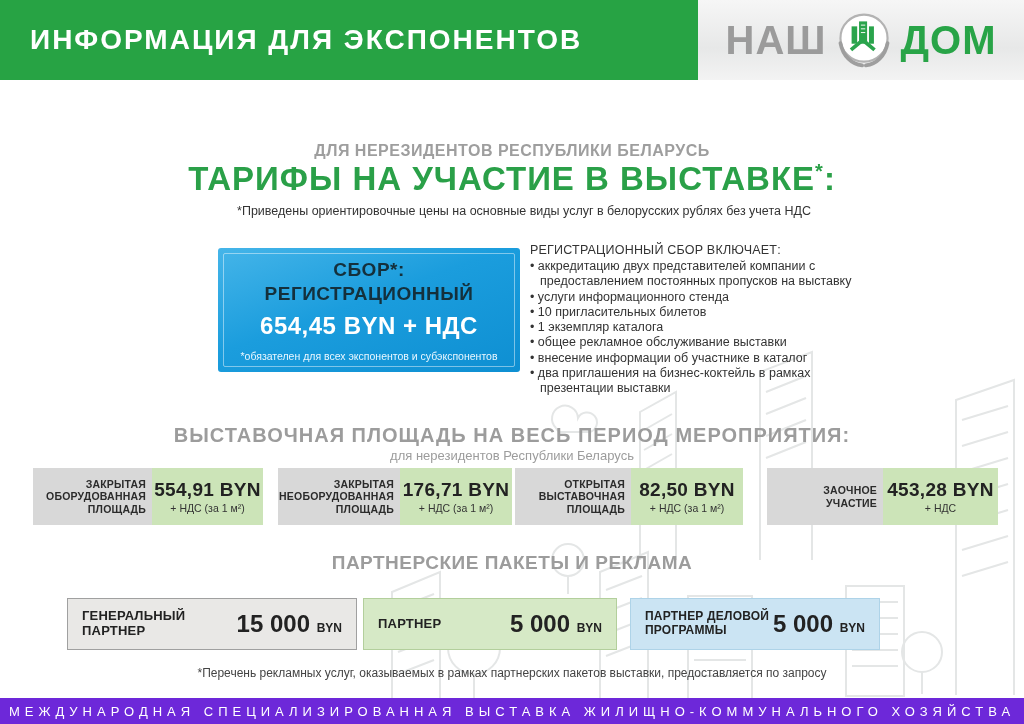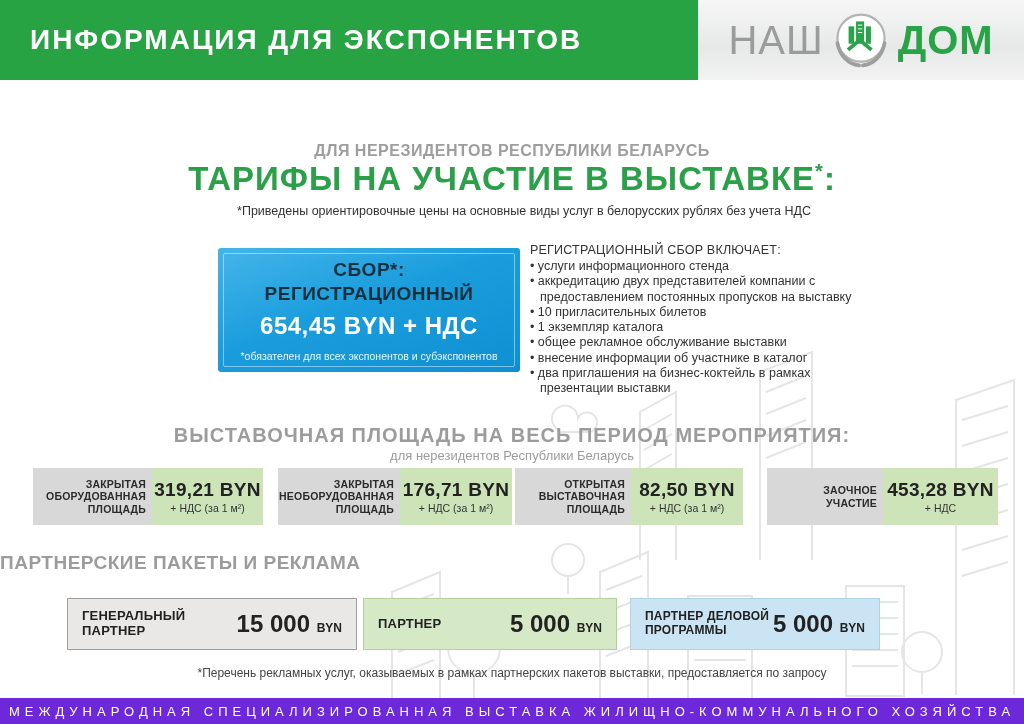--- a/index.html
+++ b/index.html
@@ -8,21 +8,21 @@
     background:#ffffff;
     font-family:"Liberation Sans",sans-serif;
     -webkit-font-smoothing:antialiased;
   }
   
   .header{position:absolute;top:0;left:0;width:1024px;height:80px;display:flex;z-index:2;}
   .header-green{width:698px;height:80px;background:#27a344;display:flex;align-items:center;}
   .header-title{color:#ffffff;font-weight:bold;font-size:28px;letter-spacing:2px;padding-left:30px;white-space:nowrap;}
   .logo-panel{flex:1;height:80px;background:linear-gradient(180deg,#f6f6f6 0%,#e7e8e8 60%,#f3f3f3 100%);
     display:flex;align-items:center;justify-content:center;gap:4px;}
-  .logo-word1{color:#9b9b9b;font-weight:normal;font-size:40px;letter-spacing:1px;}
+  .logo-word1{color:#9b9b9b;font-weight:bold;font-size:40px;letter-spacing:1px;}
   .logo-word2{color:#28a447;font-weight:bold;font-size:40px;letter-spacing:1px;}
   .logo-mark{width:62px;height:62px;flex:0 0 auto;margin:0 2px;}
   
   .watermark{position:absolute;top:0;left:0;z-index:0;}
   
   .kicker{position:absolute;top:142px;left:0;width:1024px;text-align:center;
     color:#9e9e9e;font-weight:bold;font-size:16px;letter-spacing:0.5px;z-index:1;}
   .main-title{position:absolute;top:160px;left:0;width:1024px;text-align:center;
     color:#2aa048;font-weight:bold;font-size:33px;letter-spacing:1px;z-index:1;}
   .main-title sup{font-size:20px;vertical-align:super;}
@@ -47,21 +47,21 @@
     color:#9c9c9c;font-weight:bold;font-size:20px;letter-spacing:1px;z-index:1;}
   .area-subheading{position:absolute;top:448px;left:0;width:1024px;text-align:center;
     color:#9c9c9c;font-size:13px;z-index:1;}
   .area-card{position:absolute;top:468px;height:57px;display:flex;z-index:1;}
   .area-label{background:#d8d8d8;color:#2b2b2b;font-weight:bold;font-size:10.5px;line-height:1.18;
     display:flex;align-items:center;justify-content:flex-end;text-align:right;padding:0 6px 0 4px;box-sizing:border-box;letter-spacing:0.2px;}
   .area-price{background:#cce4b8;display:flex;flex-direction:column;align-items:center;justify-content:center;box-sizing:border-box;}
   .area-price-main{color:#222222;font-weight:bold;font-size:19px;letter-spacing:0.3px;}
   .area-price-note{color:#333333;font-size:10.5px;margin-top:1px;}
   
-  .partners-heading{position:absolute;top:552px;left:0;width:1024px;
+  .partners-heading{position:absolute;top:552px;left:0;width:1024px;text-align:center;
     color:#9c9c9c;font-weight:bold;font-size:19px;letter-spacing:0.5px;z-index:1;}
   .partner-card{position:absolute;top:598px;height:52px;display:flex;align-items:center;justify-content:space-between;
     box-sizing:border-box;padding:0 14px;z-index:1;}
   .partner-card.gray{background:#e9e8e6;border:1px solid #a0a0a0;}
   .partner-card.green{background:#d6e9c6;border:1px solid #b3cf9c;}
   .partner-card.blue{background:#cbe4f3;border:1px solid #aed3e8;}
   .partner-label{color:#222222;font-weight:bold;font-size:13px;line-height:1.15;letter-spacing:0.2px;max-width:55%;}
   .partner-price{color:#222222;font-weight:bold;font-size:24px;white-space:nowrap;}
   .partner-price .cur{font-size:12px;}
   .partners-footnote{position:absolute;top:666px;left:0;width:1024px;text-align:center;
@@ -143,37 +143,37 @@
       <div>РЕГИСТРАЦИОННЫЙ</div>
     </div>
     <div class="reg-price">654,45 BYN + НДС</div>
     <div class="reg-footnote">*обязателен для всех экспонентов и субэкспонентов</div>
   </div>
 </div>
 
 <div class="reg-includes">
   <div class="reg-includes-title">РЕГИСТРАЦИОННЫЙ СБОР ВКЛЮЧАЕТ:</div>
   <ul>
+    <li>аккредитацию двух представителей компании с предоставлением постоянных пропусков на выставку</li>
     <li>услуги информационного стенда</li>
-    <li>аккредитацию двух представителей компании с предоставлением постоянных пропусков на выставку</li>
     <li>10 пригласительных билетов</li>
     <li>1 экземпляр каталога</li>
     <li>общее рекламное обслуживание выставки</li>
     <li>внесение информации об участнике в каталог</li>
     <li>два приглашения на бизнес-коктейль в рамках презентации выставки</li>
   </ul>
 </div>
 
 <div class="area-heading">ВЫСТАВОЧНАЯ ПЛОЩАДЬ НА ВЕСЬ ПЕРИОД МЕРОПРИЯТИЯ:</div>
 <div class="area-subheading">для нерезидентов Республики Беларусь</div>
 
 <div class="area-card" style="left:33px;">
   <div class="area-label" style="width:119px;">ЗАКРЫТАЯ ОБОРУДОВАННАЯ ПЛОЩАДЬ</div>
   <div class="area-price" style="width:111px;">
-    <div class="area-price-main">319,21 BYN</div>
+    <div class="area-price-main">554,91 BYN</div>
     <div class="area-price-note">+ НДС (за 1 м²)</div>
   </div>
 </div>
 <div class="area-card" style="left:278px;">
   <div class="area-label" style="width:122px;">ЗАКРЫТАЯ НЕОБОРУДОВАННАЯ ПЛОЩАДЬ</div>
   <div class="area-price" style="width:112px;">
     <div class="area-price-main">176,71 BYN</div>
     <div class="area-price-note">+ НДС (за 1 м²)</div>
   </div>
 </div>

